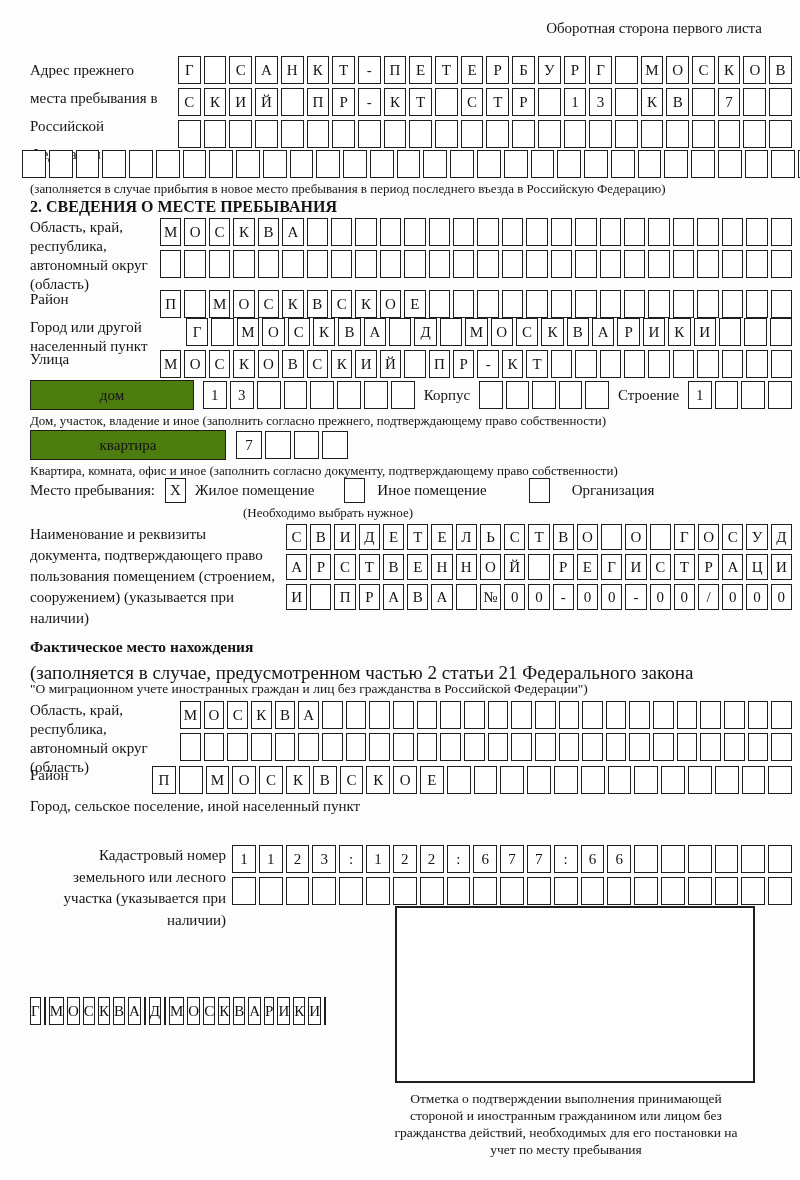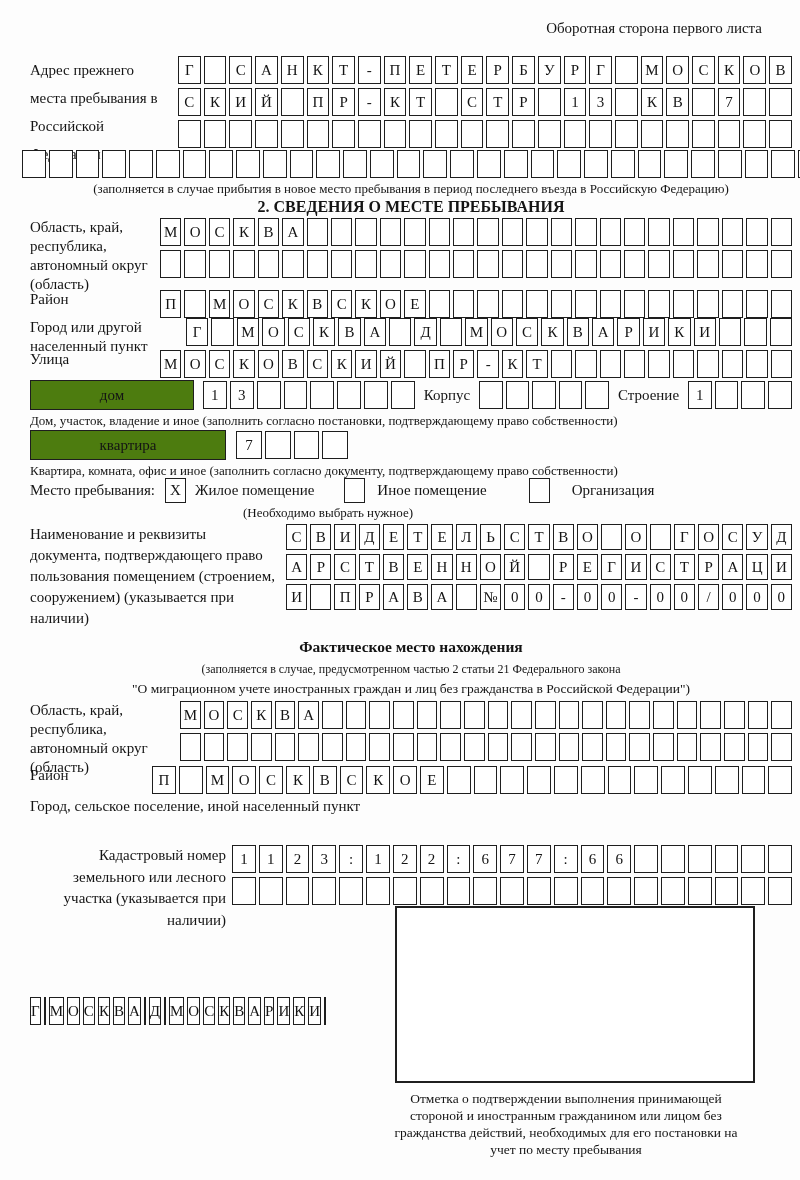--- a/index.html
+++ b/index.html
@@ -18,21 +18,21 @@
   .lbl { font-size:15px; line-height:19px; padding-right:6px; }
   .lh22 { line-height:28px; }
   .cellcol { flex:1; display:flex; flex-direction:column; gap:4px; }
   .cellrow { display:flex; gap:3px; width:100%; }
   .cell {
     flex:1; height:28px; border:1.5px solid #1e1e1e; background:#fff;
     display:flex; align-items:center; justify-content:center;
     font-size:15px; line-height:1;
   }
   .h26 .cell { height:26px; }
-  .center { text-align:center; }
+  .center { text-align:left; }
   .note { font-size:13px; }
   .sec-title { font-size:16px; font-weight:bold; }
   .labelbox {
     height:30px; border:1.5px solid #1e1e1e; background:#4d7c0f;
     display:flex; align-items:center; justify-content:center; font-size:15px;
   }
   .inline-lbl { font-size:15px; line-height:30px; }
   .cb {
     width:21px; height:25px; border:1.5px solid #1e1e1e; background:#fff;
     display:inline-flex; align-items:center; justify-content:center; font-size:15px;
@@ -353,21 +353,21 @@
         <div class="cell"></div>
       </div>
     <div class="inline-lbl">Строение</div>
     <div class="cellrow" style="width:104px;">
         <div class="cell">1</div>
         <div class="cell"></div>
         <div class="cell"></div>
         <div class="cell"></div>
       </div>
   </div>
-  <div class="abs note" style="top:413px;">Дом, участок, владение и иное (заполнить согласно постановки, подтверждающему право собственности)</div>
+  <div class="abs note" style="top:413px;">Дом, участок, владение и иное (заполнить согласно прежнего, подтверждающему право собственности)</div>
 
   <div class="abs" style="top:430px; display:flex; align-items:center; gap:10px;">
     <div class="labelbox" style="width:196px;">квартира</div>
     <div class="cellrow" style="width:112px;">
         <div class="cell">7</div>
         <div class="cell"></div>
         <div class="cell"></div>
         <div class="cell"></div>
       </div>
   </div>
@@ -453,21 +453,21 @@
           <div class="cell">0</div>
           <div class="cell">/</div>
           <div class="cell">0</div>
           <div class="cell">0</div>
           <div class="cell">0</div>
         </div>
     </div>
   </div>
 
   <div class="abs sec-title center" style="top:638px; font-size:15.5px;">Фактическое место нахождения</div>
-  <div class="abs note center" style="top:662px; font-size:12px;">(заполняется в случае, предусмотренном частью 2 статьи 21 Федерального закона</div>
+  <div class="abs note center" style="top:662px; font-size:19px;">(заполняется в случае, предусмотренном частью 2 статьи 21 Федерального закона</div>
   <div class="abs note center" style="top:681px; font-size:13.5px;">"О миграционном учете иностранных граждан и лиц без гражданства в Российской Федерации")</div>
 
   <div class="abs frow" style="top:701px;">
     <div class="lbl w150">Область, край, республика, автономный округ (область)</div>
     <div class="cellcol">
       <div class="cellrow">
           <div class="cell">М</div>
           <div class="cell">О</div>
           <div class="cell">С</div>
           <div class="cell">К</div>

